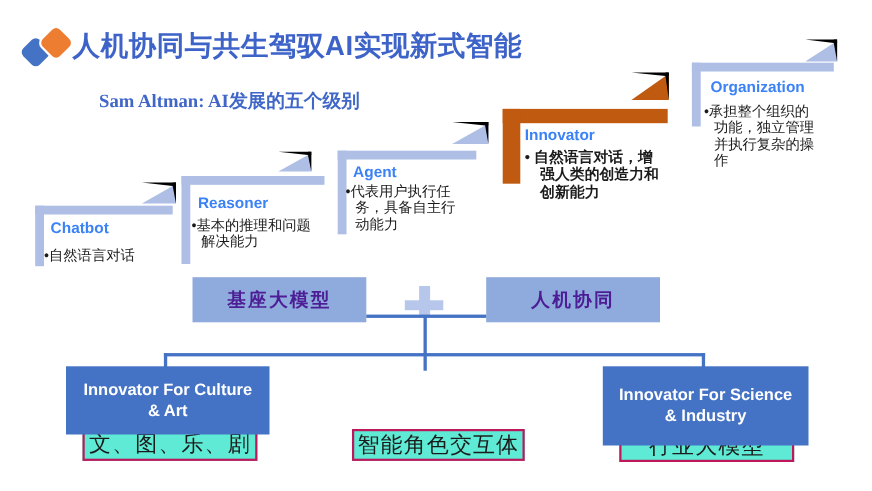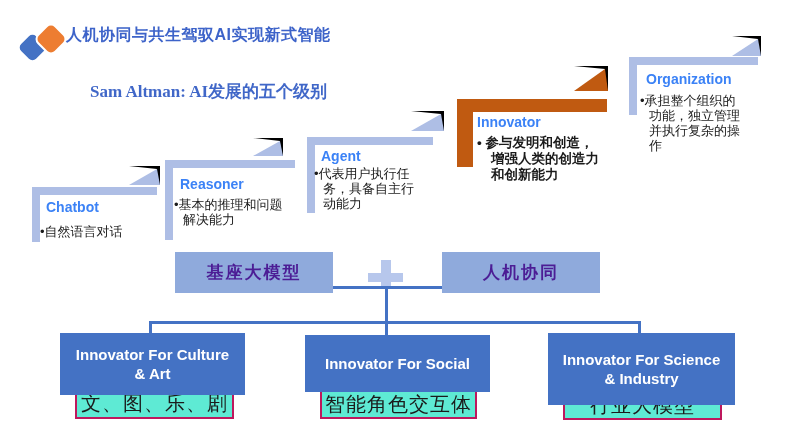--- a/index.html
+++ b/index.html
@@ -3,21 +3,21 @@
 <meta charset="utf-8">
 <style>
   html,body{margin:0;padding:0;background:#fff;}
   .slide{position:relative;width:793px;height:446px;background:#ffffff;overflow:hidden;
          font-family:"Liberation Sans", sans-serif;}
   .abs{position:absolute;}
   
   .diamond{position:absolute;border-radius:5px;transform:rotate(45deg);}
   .d-blue{left:22px;top:37px;width:21px;height:21px;background:#4472C4;}
   .d-orange{left:40px;top:28px;width:22px;height:22px;background:#ED7D31;box-shadow:0 0 0 2px #fff;}
-  .title{left:66px;top:25px;font-size:16px;font-weight:800;color:#3D63C9;letter-spacing:0.5px;}
+  .title{left:66px;top:25px;font-size:25px;font-weight:800;color:#3D63C9;letter-spacing:0.5px;}
   .subtitle{left:90px;top:80px;font-size:17px;font-weight:700;color:#4067C8;
             font-family:"Liberation Serif", serif;}
   
   .bar{position:absolute;background:#AEBEE5;}
   .bar.orange{background:#C05A11;}
   .tri{position:absolute;width:0;height:0;border-style:solid;}
   .step-title{position:absolute;font-size:14px;font-weight:600;color:#3b82f6;white-space:nowrap;}
   .step-title.hot{font-weight:800;}
   .step-bullet{position:absolute;font-size:13px;line-height:15px;color:#1b1b1b;
                padding-left:9px;text-indent:-9px;}
@@ -69,21 +69,21 @@
     <div class="tri" style="left:411px;top:111px;border-left:30px solid transparent;border-bottom:17px solid #AEBEE5;"></div>
     <div class="step-title" style="left:321px;top:148px;">Agent</div>
     <div class="step-bullet" style="left:314px;top:166px;width:100px;">代表用户执行任务，具备自主行动能力</div>
   </div>
 
   <div>
     <div class="bar orange abs" style="left:457px;top:99px;width:150px;height:13px;"></div>
     <div class="bar orange abs" style="left:457px;top:99px;width:16px;height:68px;"></div>
     <div class="tri" style="left:574px;top:66px;border-left:31px solid transparent;border-bottom:22px solid #C05A11;"></div>
     <div class="step-title hot" style="left:477px;top:114px;">Innovator</div>
-    <div class="step-bullet hot" style="left:477px;top:135px;width:112px;">参与发明和创造，增强人类的创造力和创新能力</div>
+    <div class="step-bullet hot" style="left:477px;top:135px;width:112px;">自然语言对话，增强人类的创造力和创新能力</div>
   </div>
 
   <div>
     <div class="bar abs" style="left:629px;top:57px;width:129px;height:8px;"></div>
     <div class="bar abs" style="left:629px;top:57px;width:8px;height:58px;"></div>
     <div class="tri" style="left:732px;top:36px;border-left:26px solid transparent;border-bottom:17px solid #AEBEE5;"></div>
     <div class="step-title" style="left:646px;top:71px;">Organization</div>
     <div class="step-bullet" style="left:640px;top:93px;width:98px;">承担整个组织的功能，独立管理并执行复杂的操作</div>
   </div>
 
@@ -101,23 +101,20 @@
 
   <div class="wlabel" style="left:75px;top:388px;width:155px;height:27px;">文、图、乐、剧</div>
   <div class="branch" style="left:60px;top:333px;width:185px;height:62px;">
     <div>
       <div>Innovator For Culture</div>
       <div>&amp; Art</div>
     </div>
   </div>
 
   <div class="wlabel" style="left:320px;top:390px;width:153px;height:25px;">智能角色交互体</div>
-  <div class="branch" style="left:305px;top:335px;width:185px;height:57px;">
-    <div>Innovator For Social</div>
-  </div>
 
   <div class="wlabel" style="left:563px;top:391px;width:155px;height:25px;">行业大模型</div>
   <div class="branch" style="left:548px;top:333px;width:187px;height:72px;">
     <div>
       <div>Innovator For Science</div>
       <div>&amp; Industry</div>
     </div>
   </div>
 
 </div>

